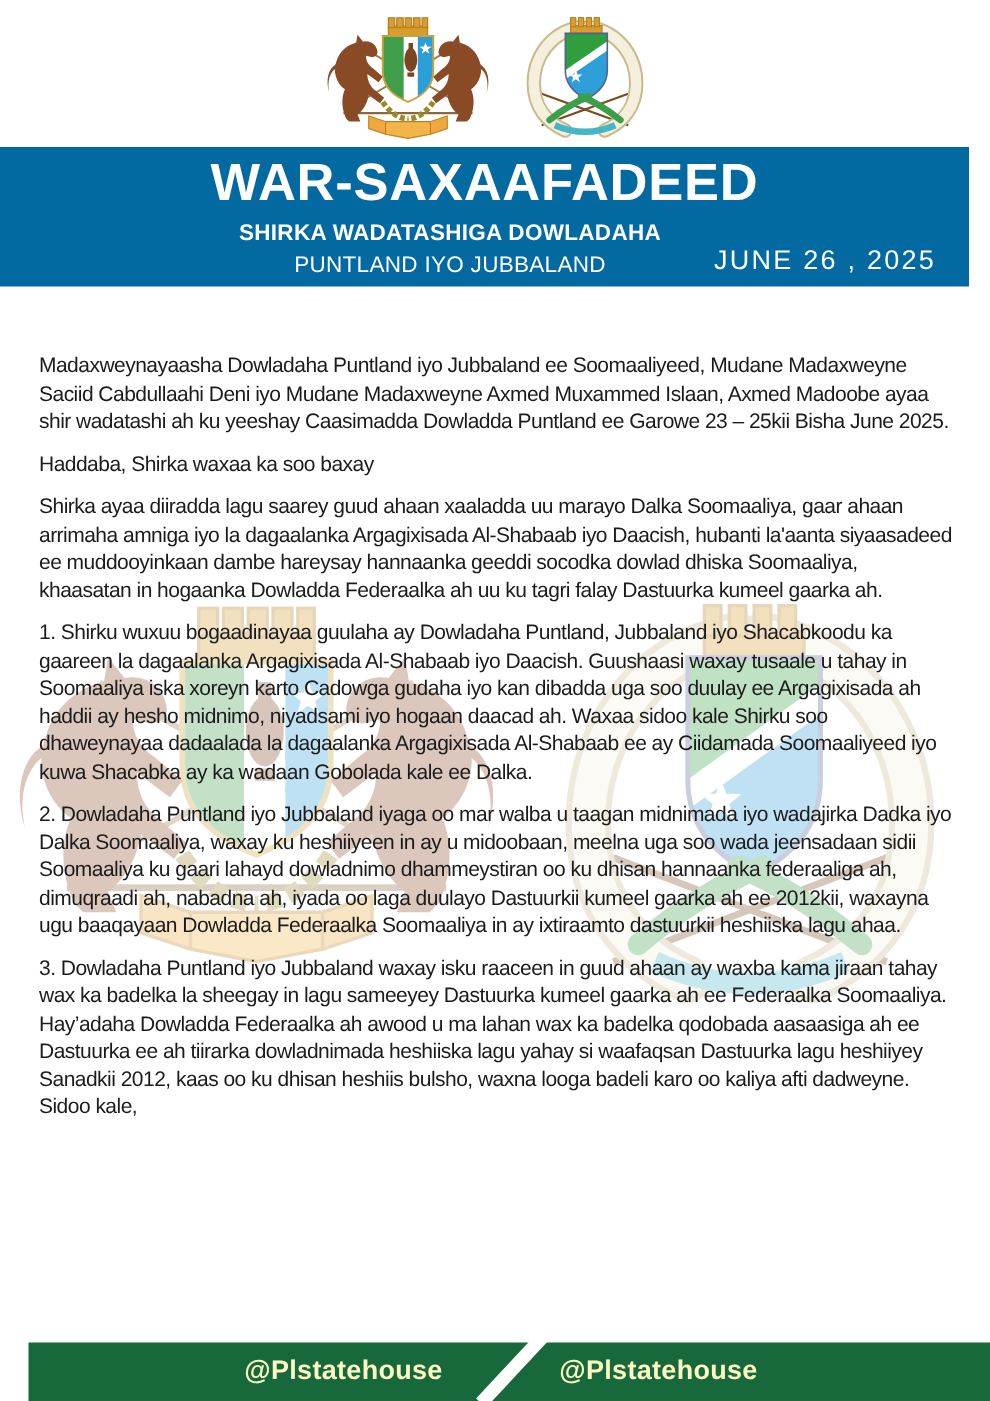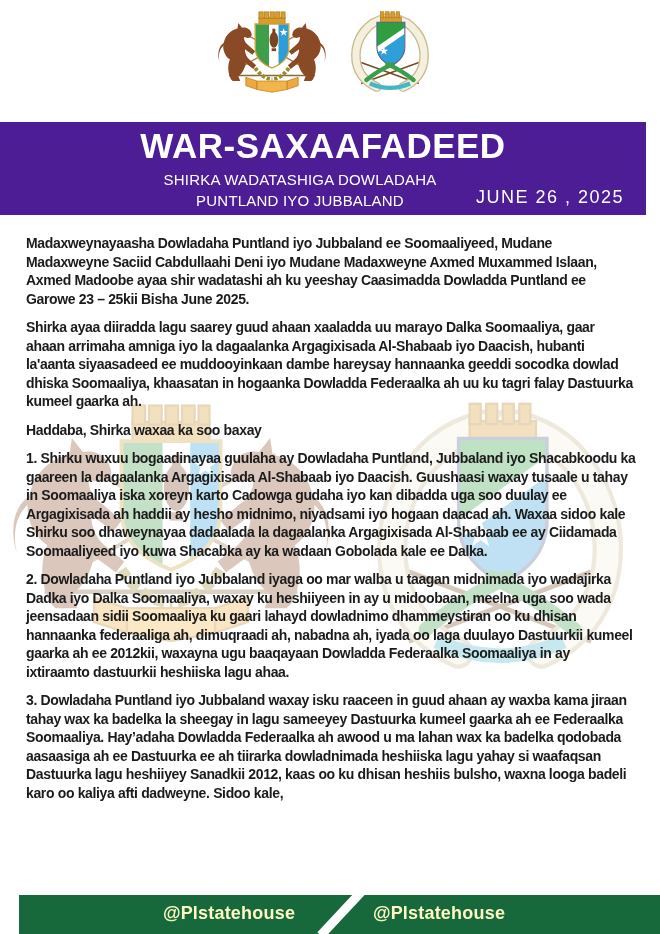--- a/index.html
+++ b/index.html
@@ -17,38 +17,38 @@
   .banner{
     position:absolute;left:0;top:98px;width:646px;height:93px;
     background:#2b9ed8;color:#ffffff;
   }
   .banner .title{
     position:absolute;top:4px;left:0;width:100%;text-align:center;
     font-size:35px;font-weight:bold;letter-spacing:0.5px;
   }
   .banner .sub1{
     position:absolute;top:49px;left:10px;width:580px;text-align:center;
-    font-size:15px;font-weight:normal;letter-spacing:0.2px;
+    font-size:15px;font-weight:bold;letter-spacing:0.2px;
   }
   .banner .sub2{
     position:absolute;top:70px;left:10px;width:580px;text-align:center;
     font-size:15px;font-weight:normal;letter-spacing:0.2px;
   }
   .banner .date{
     position:absolute;top:65px;right:22px;
     font-size:18px;font-weight:normal;letter-spacing:1.5px;
   }
   
   .watermark{position:absolute;opacity:0.30;z-index:1;}
   .wm-left{left:6px;top:400px;width:330px;height:252px;}
   .wm-right{left:348px;top:398px;width:304px;height:278px;}
   
   .body-text{
     position:absolute;left:26px;top:234px;width:610px;z-index:2;
-    color:#1b1b1b;font-size:14px;font-weight:bold;line-height:18.5px;
+    color:#1b1b1b;font-size:14px;font-weight:normal;line-height:18.5px;
     letter-spacing:-0.35px;text-align:left;
   }
   .body-text p{margin:0 0 10px 0;}
   
   .footer{
     position:absolute;left:0;top:895px;width:660px;height:39px;
     background:#17693b;color:#fef9c3;z-index:3;margin-left:19px;
   }
   .footer .handle{
     position:absolute;top:8px;font-size:18px;font-weight:bold;
@@ -153,38 +153,38 @@
 
   <div class="emblem-row">
     <svg class="emblem puntland" viewBox="0 0 120 92" preserveAspectRatio="xMidYMid meet">
       <use href="#sym-puntland"></use>
     </svg>
     <svg class="emblem jubbaland" viewBox="0 0 110 96" preserveAspectRatio="xMidYMid meet">
       <use href="#sym-jubbaland"></use>
     </svg>
   </div>
 
-  <div class="banner" style="background: #4c1d95; margin-top: 24px;">
+  <div class="banner" style="background: #0369a1;">
     <div class="title">WAR-SAXAAFADEED</div>
     <div class="sub1">SHIRKA WADATASHIGA DOWLADAHA</div>
     <div class="sub2">PUNTLAND IYO JUBBALAND</div>
     <div class="date">JUNE 26 , 2025</div>
   </div>
 
   <svg class="watermark wm-left" viewBox="0 0 120 92" preserveAspectRatio="none">
     <use href="#sym-puntland"></use>
   </svg>
   <svg class="watermark wm-right" viewBox="0 0 110 96" preserveAspectRatio="none">
     <use href="#sym-jubbaland"></use>
   </svg>
 
   <div class="body-text">
     <p>Madaxweynayaasha Dowladaha Puntland iyo Jubbaland ee Soomaaliyeed, Mudane Madaxweyne Saciid Cabdullaahi Deni iyo Mudane Madaxweyne Axmed Muxammed Islaan, Axmed Madoobe ayaa shir wadatashi ah ku yeeshay Caasimadda Dowladda Puntland ee Garowe 23 – 25kii Bisha June 2025.</p>
+    <p>Haddaba, Shirka waxaa ka soo baxay</p>
     <p>Shirka ayaa diiradda lagu saarey guud ahaan xaaladda uu marayo Dalka Soomaaliya, gaar ahaan arrimaha amniga iyo la dagaalanka Argagixisada Al-Shabaab iyo Daacish, hubanti la'aanta siyaasadeed ee muddooyinkaan dambe hareysay hannaanka geeddi socodka dowlad dhiska Soomaaliya, khaasatan in hogaanka Dowladda Federaalka ah uu ku tagri falay Dastuurka kumeel gaarka ah.</p>
-    <p>Haddaba, Shirka waxaa ka soo baxay</p>
     <p>1. Shirku wuxuu bogaadinayaa guulaha ay Dowladaha Puntland, Jubbaland iyo Shacabkoodu ka gaareen la dagaalanka Argagixisada Al-Shabaab iyo Daacish. Guushaasi waxay tusaale u tahay in Soomaaliya iska xoreyn karto Cadowga gudaha iyo kan dibadda uga soo duulay ee Argagixisada ah haddii ay hesho midnimo, niyadsami iyo hogaan daacad ah. Waxaa sidoo kale Shirku soo dhaweynayaa dadaalada la dagaalanka Argagixisada Al-Shabaab ee ay Ciidamada Soomaaliyeed iyo kuwa Shacabka ay ka wadaan Gobolada kale ee Dalka.</p>
     <p>2. Dowladaha Puntland iyo Jubbaland iyaga oo mar walba u taagan midnimada iyo wadajirka Dadka iyo Dalka Soomaaliya, waxay ku heshiiyeen in ay u midoobaan, meelna uga soo wada jeensadaan sidii Soomaaliya ku gaari lahayd dowladnimo dhammeystiran oo ku dhisan hannaanka federaaliga ah, dimuqraadi ah, nabadna ah, iyada oo laga duulayo Dastuurkii kumeel gaarka ah ee 2012kii, waxayna ugu baaqayaan Dowladda Federaalka Soomaaliya in ay ixtiraamto dastuurkii heshiiska lagu ahaa.</p>
     <p>3. Dowladaha Puntland iyo Jubbaland waxay isku raaceen in guud ahaan ay waxba kama jiraan tahay wax ka badelka la sheegay in lagu sameeyey Dastuurka kumeel gaarka ah ee Federaalka Soomaaliya. Hay’adaha Dowladda Federaalka ah awood u ma lahan wax ka badelka qodobada aasaasiga ah ee Dastuurka ee ah tiirarka dowladnimada heshiiska lagu yahay si waafaqsan Dastuurka lagu heshiiyey Sanadkii 2012, kaas oo ku dhisan heshiis bulsho, waxna looga badeli karo oo kaliya afti dadweyne. Sidoo kale,</p>
   </div>
 
   <div class="footer" style="background: rgb(23, 105, 59);">
     <span class="handle left">@Plstatehouse</span>
     <div class="slash"></div>
     <span class="handle right">@Plstatehouse</span>
   </div>

